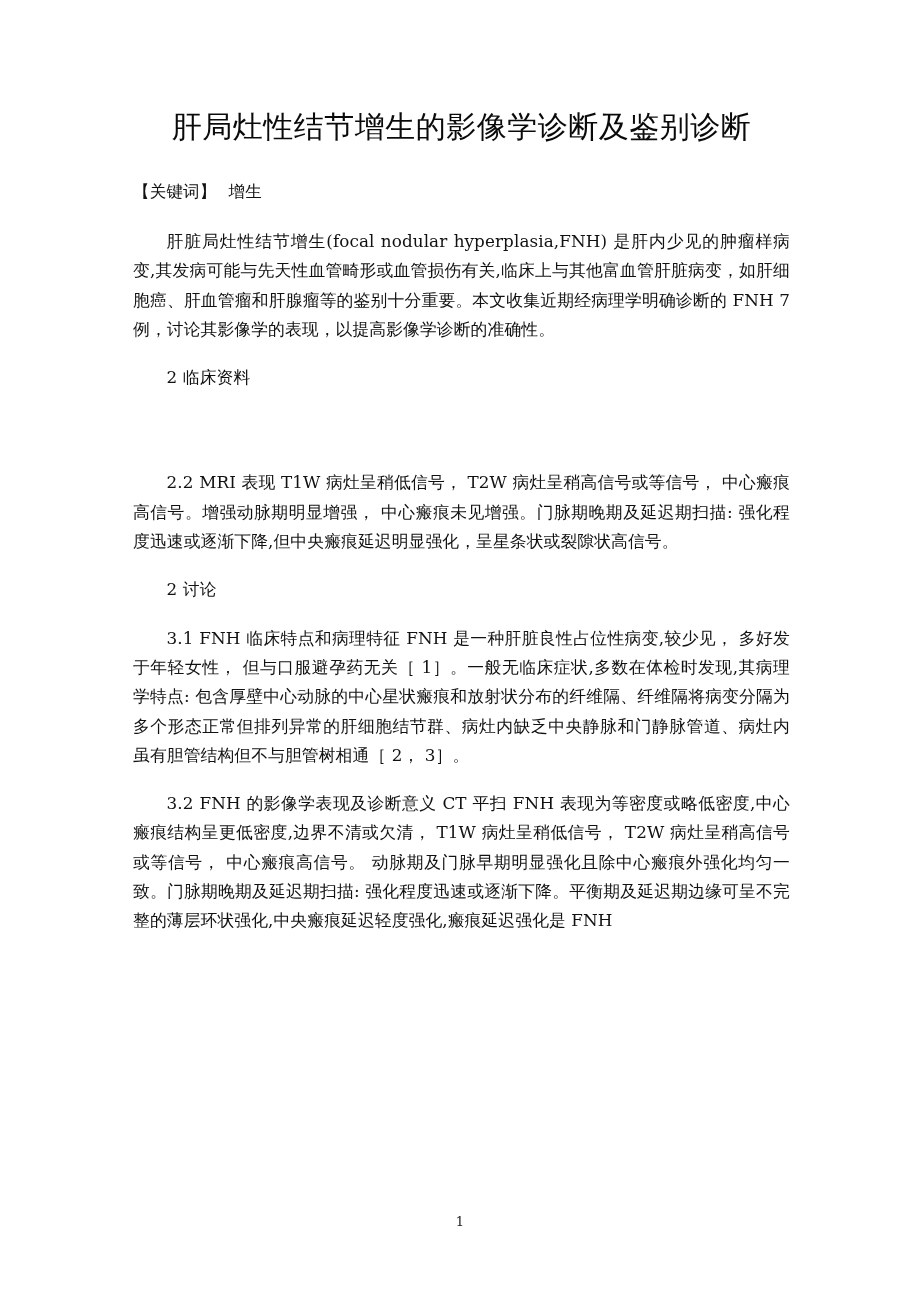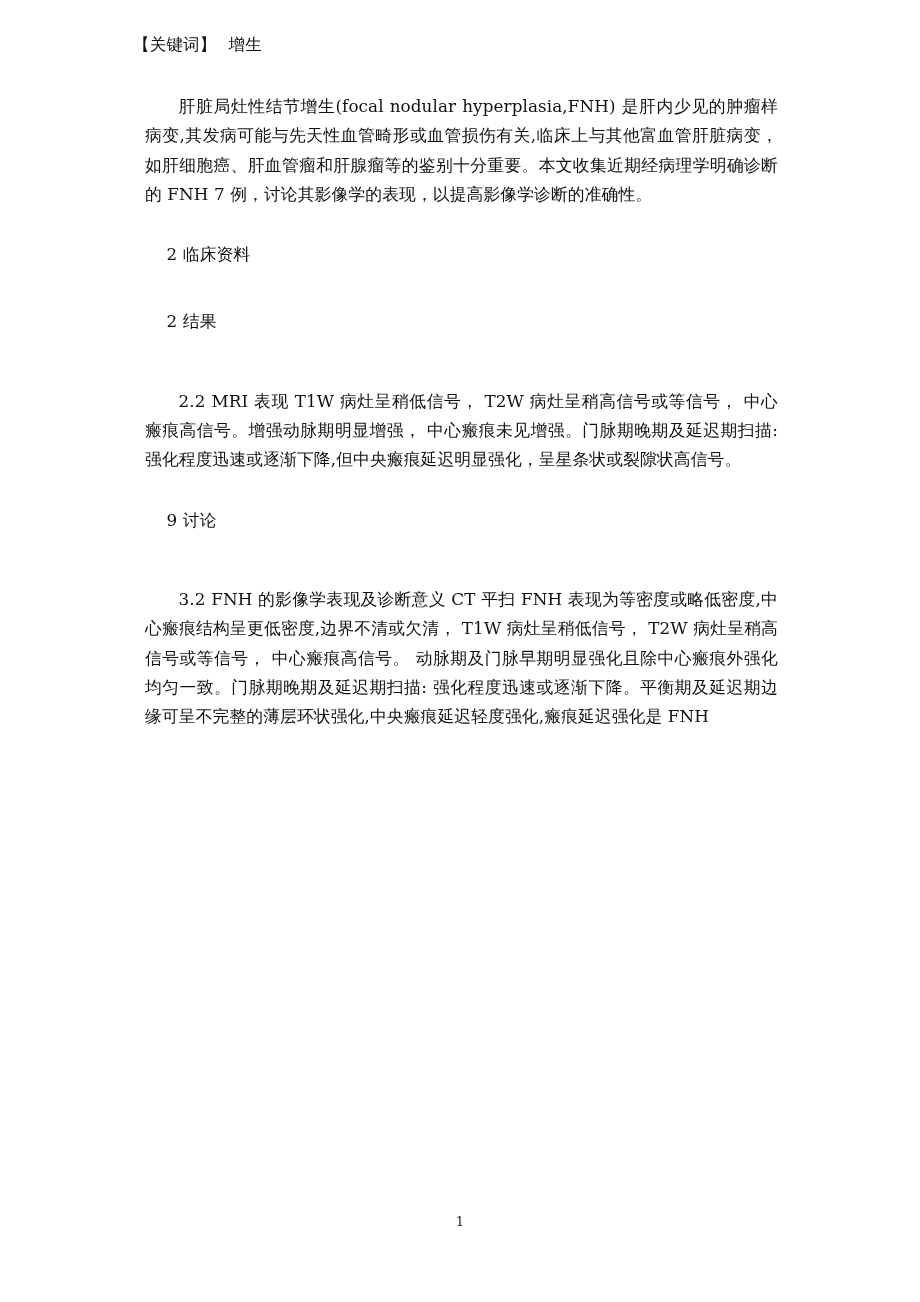--- a/index.html
+++ b/index.html
@@ -47,21 +47,21 @@
   .kw-label {
     font-weight: 400;
     font-family: Liberation Serif, serif;
   }
   .kw-value {
     padding-left: 12px;
   }
   .para {
     font-size: 16.8px;
     line-height: 29.3px;
-    margin: 12px;
+    margin: 0;
     text-align: justify;
     text-justify: inter-ideograph;
     text-indent: 2em;
     letter-spacing: 0.1px;
     word-break: break-all;
   }
   .gap-lg { height: 22px; }
   .gap-md { height: 19px; }
   .section-head {
     font-size: 16.8px;
@@ -82,53 +82,54 @@
     font-family: "DejaVu Serif", "Liberation Serif", serif;
   }
 </style>
 </head>
 <body>
 
 <div class="page">
 
   <div class="content">
 
+    <h1 class="doc-title">肝局灶性结节增生的影像学诊断及鉴别诊断</h1>
 
     <p class="keywords">
       <span class="kw-label">【关键词】</span><span class="kw-value">增生</span>
     </p>
 
     <div class="gap-lg"></div>
 
     <p class="para">肝脏局灶性结节增生(focal nodular hyperplasia,FNH) 是肝内少见的肿瘤样病变,其发病可能与先天性血管畸形或血管损伤有关,临床上与其他富血管肝脏病变，如肝细胞癌、肝血管瘤和肝腺瘤等的鉴别十分重要。本文收集近期经病理学明确诊断的 FNH 7 例，讨论其影像学的表现，以提高影像学诊断的准确性。</p>
 
     <div class="gap-md"></div>
 
     <p class="section-head">2 临床资料</p>
 
     <div class="gap-md"></div>
 
 
     <div class="gap-md"></div>
 
-    <p class="section-head">2 结果</p>
 
     <div class="gap-md"></div>
 
 
     <div class="gap-md"></div>
 
     <p class="para">2.2 MRI 表现 T1W 病灶呈稍低信号， T2W 病灶呈稍高信号或等信号， 中心瘢痕高信号。增强动脉期明显增强， 中心瘢痕未见增强。门脉期晚期及延迟期扫描: 强化程度迅速或逐渐下降,但中央瘢痕延迟明显强化，呈星条状或裂隙状高信号。</p>
 
     <div class="gap-md"></div>
 
-    <p class="section-head">9 讨论</p>
+    <p class="section-head">2 讨论</p>
 
     <div class="gap-md"></div>
 
+    <p class="para">3.1 FNH 临床特点和病理特征 FNH 是一种肝脏良性占位性病变,较少见， 多好发于年轻女性， 但与口服避孕药无关［ 1］。一般无临床症状,多数在体检时发现,其病理学特点: 包含厚壁中心动脉的中心星状瘢痕和放射状分布的纤维隔、纤维隔将病变分隔为多个形态正常但排列异常的肝细胞结节群、病灶内缺乏中央静脉和门静脉管道、病灶内虽有胆管结构但不与胆管树相通［ 2， 3］。</p>
 
     <div class="gap-md"></div>
 
     <p class="para">3.2 FNH 的影像学表现及诊断意义 CT 平扫 FNH 表现为等密度或略低密度,中心瘢痕结构呈更低密度,边界不清或欠清， T1W 病灶呈稍低信号， T2W 病灶呈稍高信号或等信号， 中心瘢痕高信号。 动脉期及门脉早期明显强化且除中心瘢痕外强化均匀一致。门脉期晚期及延迟期扫描: 强化程度迅速或逐渐下降。平衡期及延迟期边缘可呈不完整的薄层环状强化,中央瘢痕延迟轻度强化,瘢痕延迟强化是 FNH</p>
 
   </div>
 
   <div class="page-number">1</div>
 
 </div>

